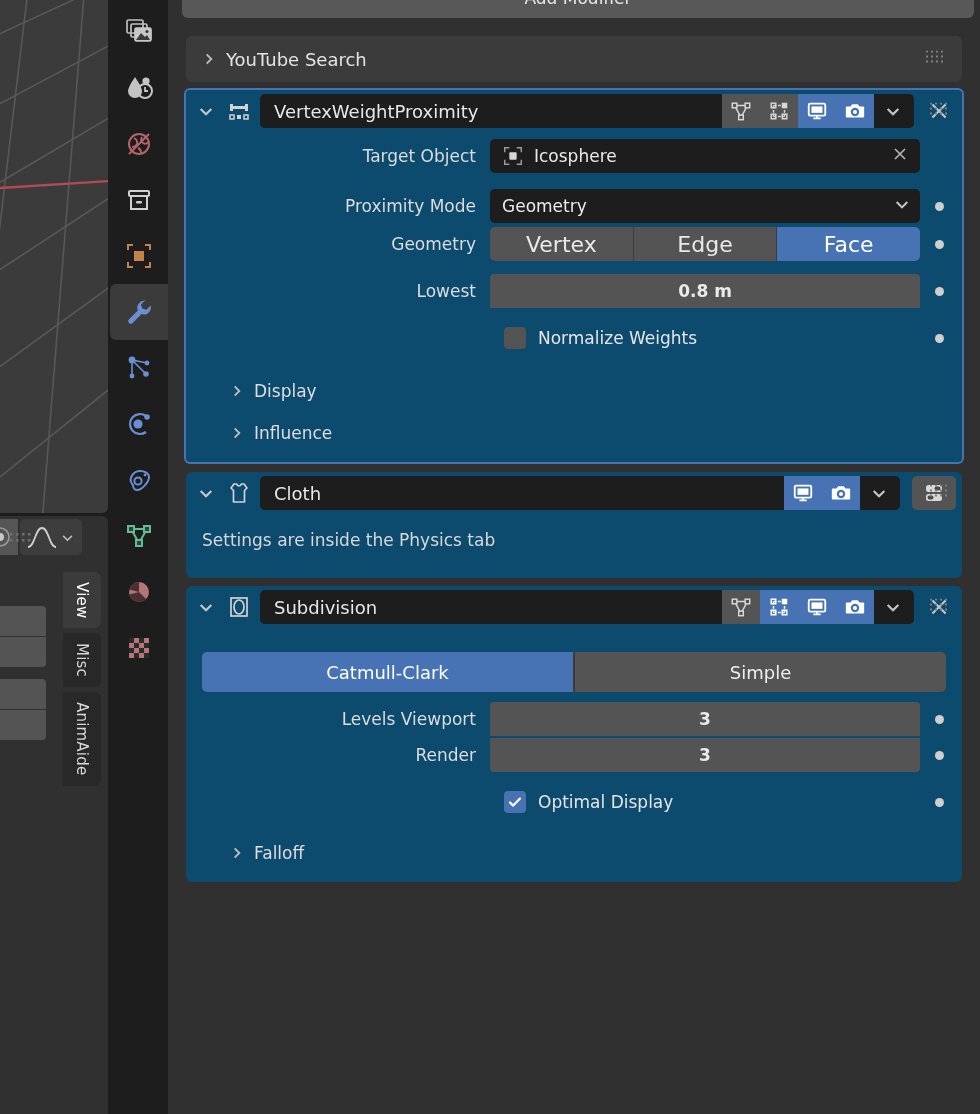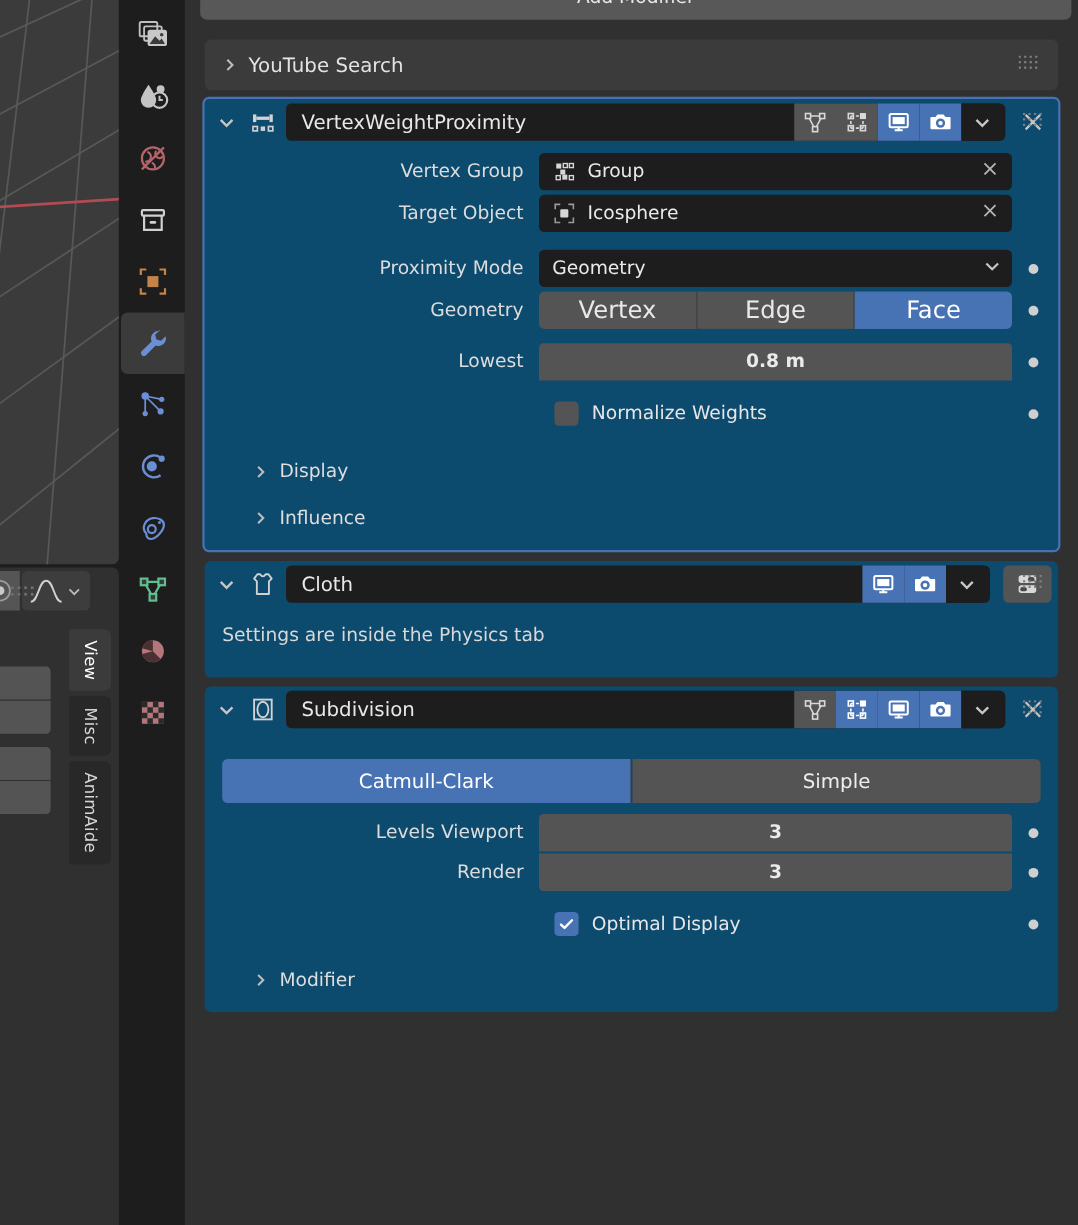--- a/index.html
+++ b/index.html
@@ -503,43 +503,20 @@
                 <rect x="5" y="10" width="2" height="2"></rect>
               <rect x="10" y="10" width="2" height="2"></rect>
                 <rect x="15" y="10" width="2" height="2"></rect>
             </g>
           </svg>
         </span>
       </div>
 
       <div class="mod-body-pad">
 
-        <div class="prow">
-          <div class="plabel">Vertex Group</div>
-          <div class="pfield">
-            <svg width="22" height="22" viewBox="0 0 24 24">
-              <g fill="#d6d6d6">
-                <rect x="4" y="4" width="5" height="5"></rect>
-                <rect x="11" y="4" width="4" height="4" fill="none" stroke="#d6d6d6" stroke-width="1.4"></rect>
-                <rect x="17" y="4" width="4" height="4" fill="none" stroke="#d6d6d6" stroke-width="1.4"></rect>
-                <rect x="4" y="16" width="4" height="4" fill="none" stroke="#d6d6d6" stroke-width="1.4"></rect>
-                <rect x="10" y="15" width="5" height="5"></rect>
-                <rect x="17" y="16" width="4" height="4" fill="none" stroke="#d6d6d6" stroke-width="1.4"></rect>
-                <rect x="8" y="10" width="5" height="5"></rect>
-              </g>
-            </svg>
-            <span>Group</span>
-            <span class="clear-x">
-              <svg width="20" height="20" viewBox="0 0 20 20">
-                <path d="M5 5 L15 15 M15 5 L5 15" stroke="#b4b4b4" stroke-width="1.7" fill="none"></path>
-              </svg>
-            </span>
-          </div>
-          <div class="deco"></div>
-        </div>
 
         <div class="prow">
           <div class="plabel">Target Object</div>
           <div class="pfield">
             <svg width="22" height="22" viewBox="0 0 24 24">
               <rect x="8" y="8" width="8" height="8" rx="1" fill="#d6d6d6"></rect>
               <path d="M3 8 L3 3 L8 3 M16 3 L21 3 L21 8 M21 16 L21 21 L16 21 M8 21 L3 21 L3 16" fill="none" stroke="#9a9a9a" stroke-width="1.6"></path>
             </svg>
             <span>Icosphere</span>
             <span class="clear-x">
@@ -797,18 +774,18 @@
         <div class="chklabel">Optimal Display</div>
         <div class="deco">
             <span class="dot"></span>
           </div>
       </div>
 
       <div class="subpanel" style="margin-top:12px">
         <svg width="14" height="14" viewBox="0 0 12 12">
           <path d="M4 2 L8 6 L4 10" fill="none" stroke="#bdbdbd" stroke-width="1.6"></path>
         </svg>
-        <span>Modifier</span>
+        <span>Falloff</span>
       </div>
     </div>
 
   </div>
 </div>
 
 </body></html>

